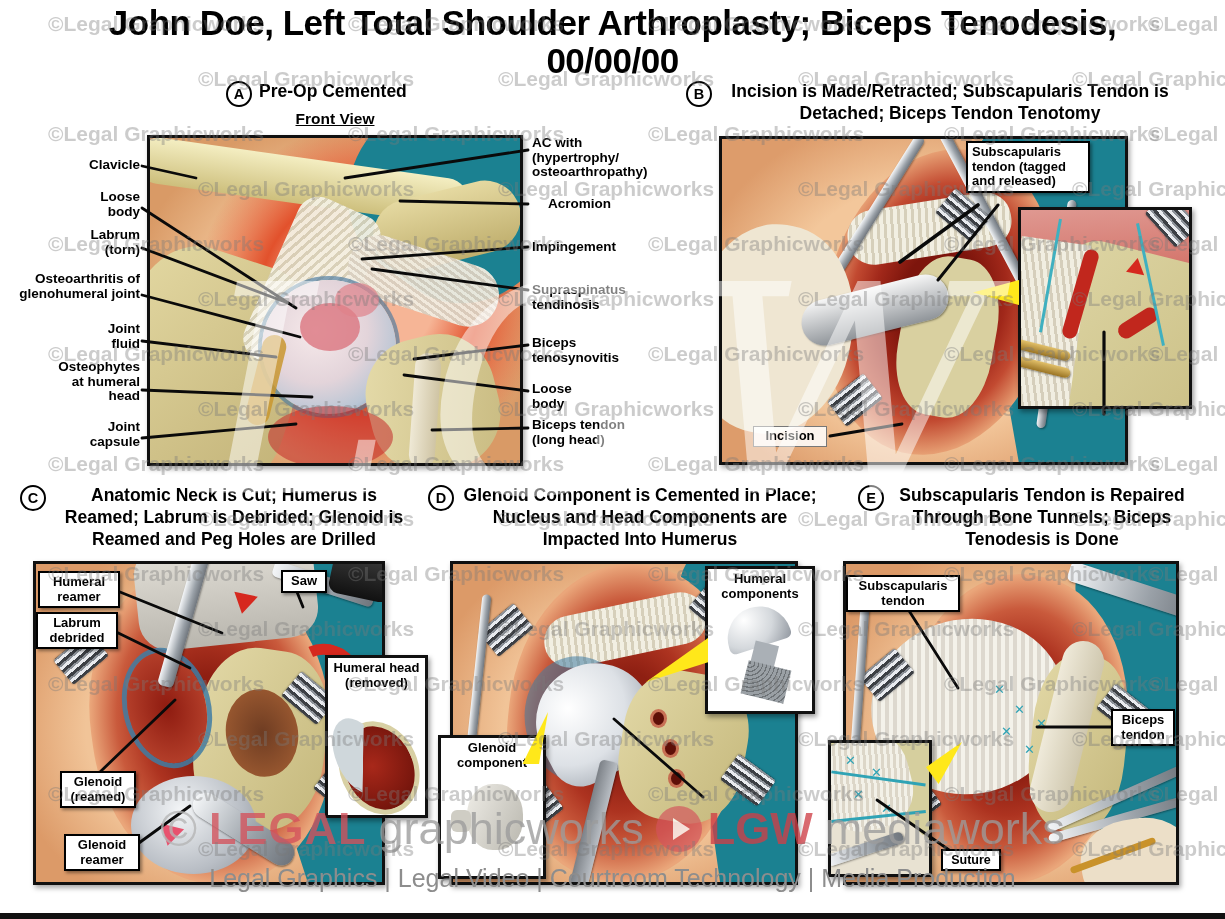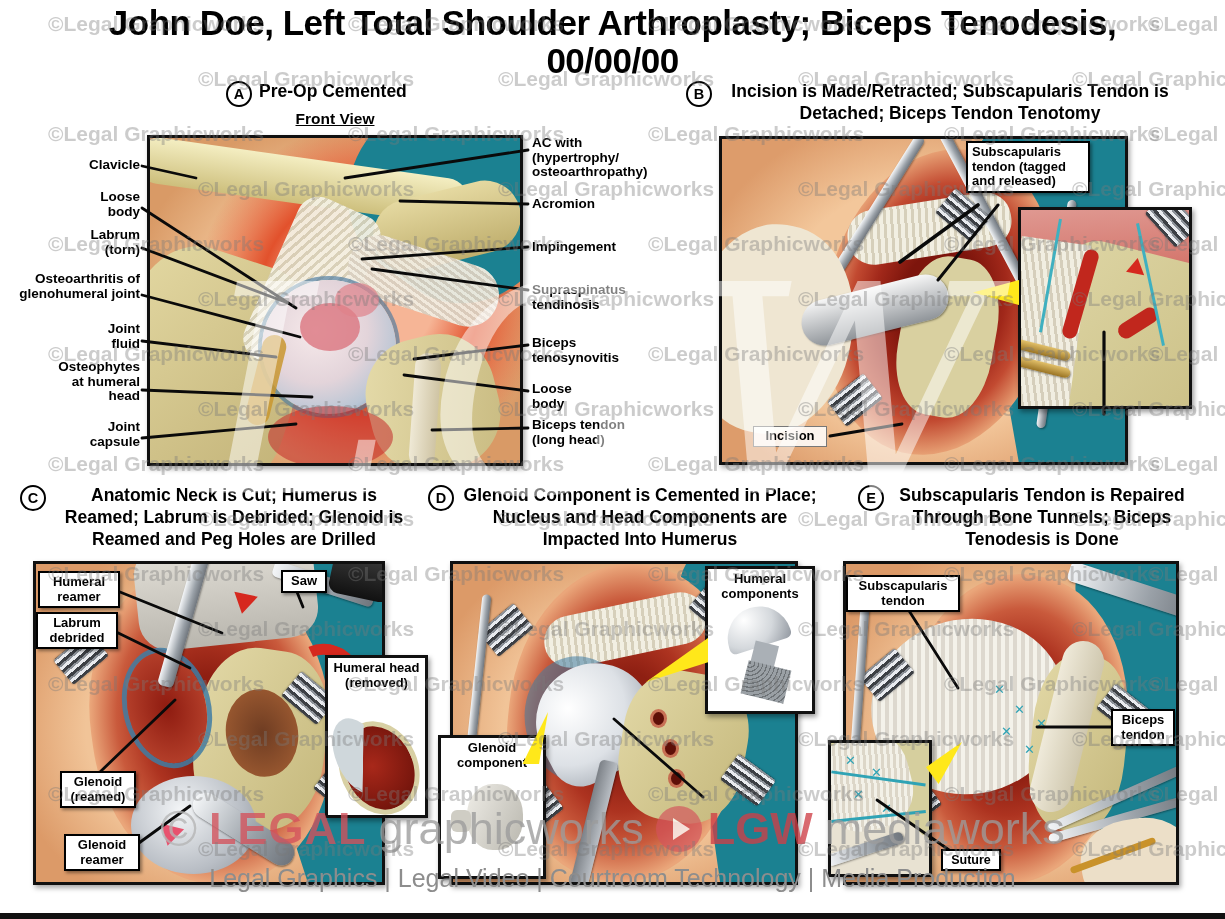--- a/index.html
+++ b/index.html
@@ -290,21 +290,21 @@
 
   <div class="lbl r" style="left:55px;top:158px;width:85px">Clavicle</div>
   <div class="lbl r" style="left:85px;top:190px;width:55px">Loose body</div>
   <div class="lbl r" style="left:72px;top:228px;width:68px">Labrum (torn)</div>
   <div class="lbl r" style="left:18px;top:272px;width:122px">Osteoarthritis of glenohumeral joint</div>
   <div class="lbl r" style="left:90px;top:322px;width:50px">Joint fluid</div>
   <div class="lbl r" style="left:50px;top:360px;width:90px">Osteophytes at humeral head</div>
   <div class="lbl r" style="left:68px;top:420px;width:72px">Joint capsule</div>
 
   <div class="lbl" style="left:532px;top:136px;width:128px">AC with (hypertrophy/ osteoarthropathy)</div>
-  <div class="lbl" style="left:532px;top:197px;width:120px">Acromion</div>
+  <div class="lbl" style="left:548px;top:197px;width:120px">Acromion</div>
   <div class="lbl" style="left:532px;top:240px;width:130px">Impingement</div>
   <div class="lbl" style="left:532px;top:283px;width:120px">Supraspinatus tendinosis</div>
   <div class="lbl" style="left:532px;top:336px;width:110px">Biceps tenosynovitis</div>
   <div class="lbl" style="left:532px;top:382px;width:55px">Loose body</div>
   <div class="lbl" style="left:532px;top:418px;width:115px">Biceps tendon (long head)</div>
 
   <div class="box left" style="left:966px;top:141px;width:112px">Subscapularis tendon (tagged and released)</div>
   <div class="box" style="left:753px;top:426px;width:64px;border-width:1.5px;border-color:#777;background:rgba(255,255,255,.85);box-shadow:none">Incision</div>
 
   <div class="box" style="left:38px;top:571px;width:70px">Humeral reamer</div>

